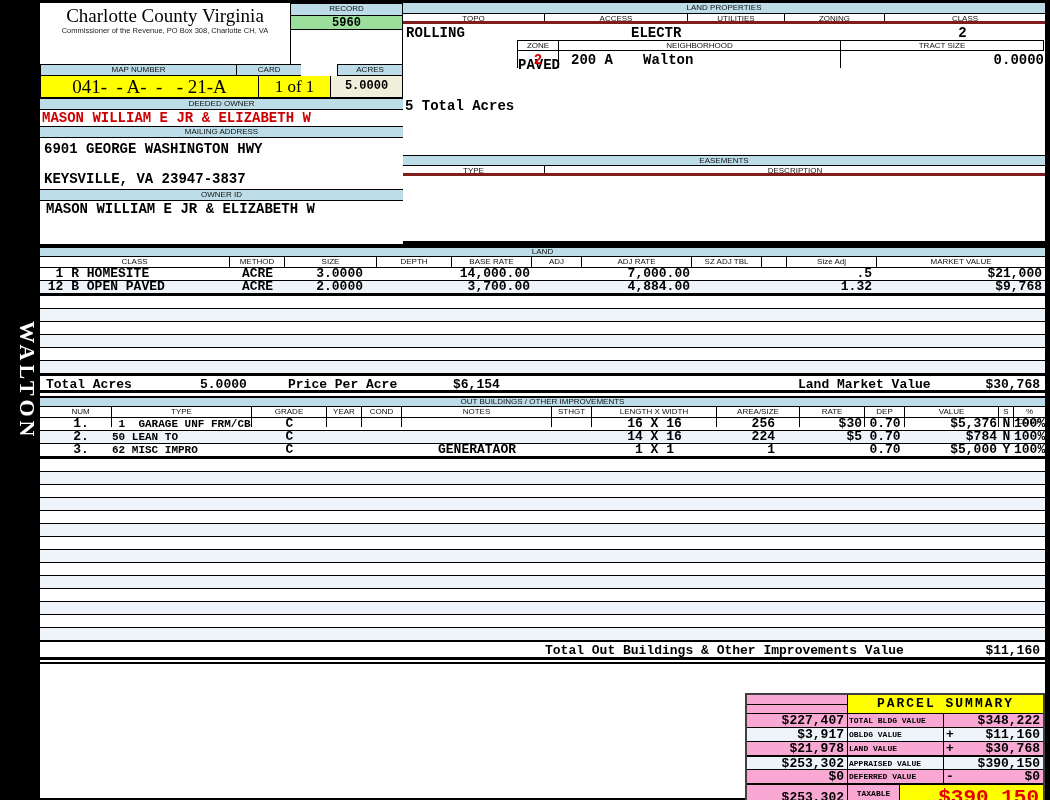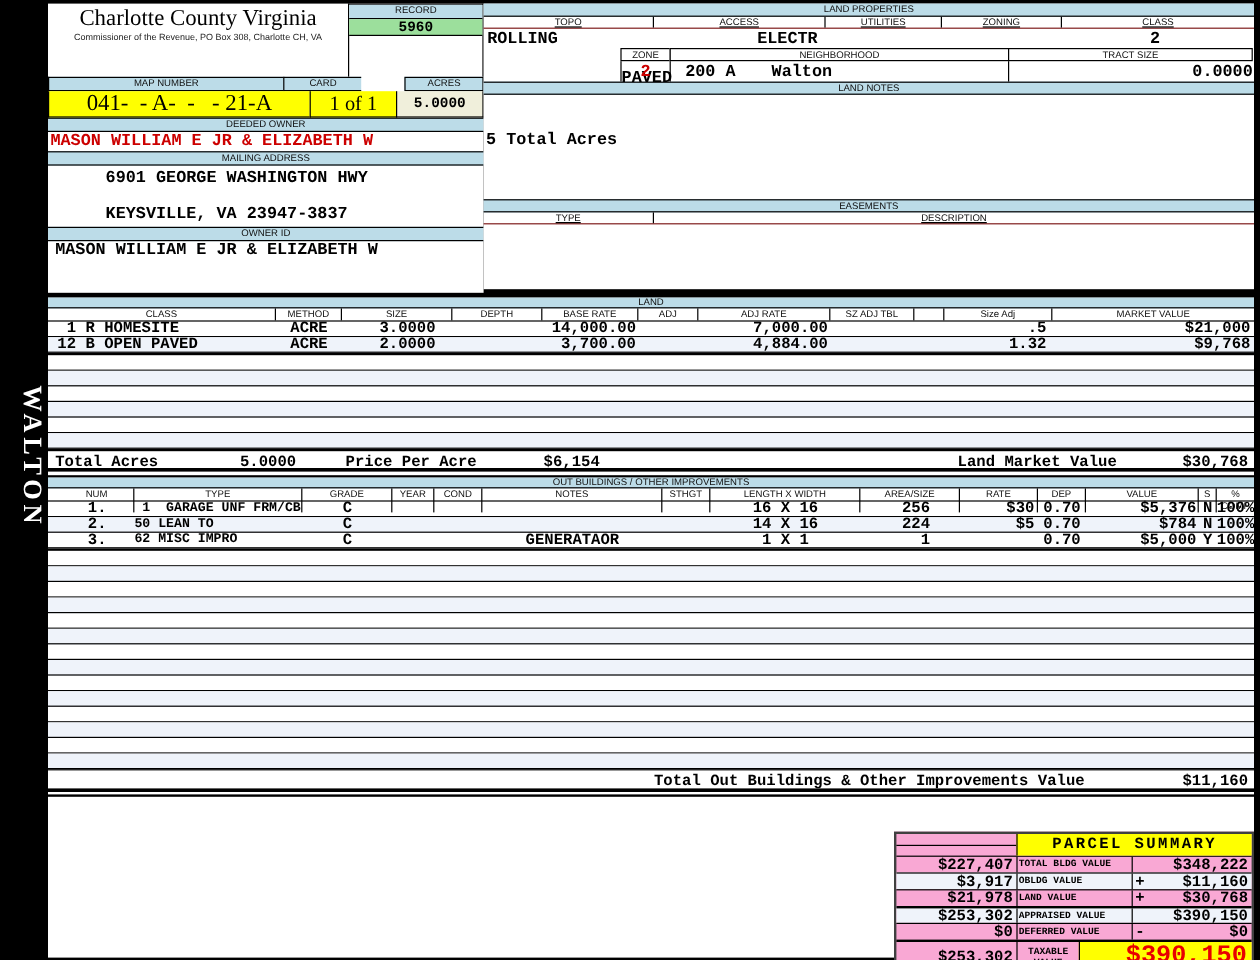--- a/index.html
+++ b/index.html
@@ -29,27 +29,27 @@
   .maprow div{background:#BCDCE8;border:1px solid #000;border-right:none;height:12px;line-height:10px;}
   .maprow div:last-child{border-right:1px solid #000;}
   .mc1{width:218px;}.mc2{width:72px;}.mc3{width:73px;margin-left:36px;}
   .mapvals{display:flex;height:22px;}
   .mapvals>div{border:1px solid #000;border-top:none;border-right:none;height:22px;}
   .mapvals>div:last-child{border-right:1px solid #000;}
   .mv-num{width:218px;background:#FFFF00;font-size:19px;text-align:center;line-height:21px;}
   .mv-card{width:72px;background:#FFFF00;font-size:17px;text-align:center;line-height:21px;}
   .mv-acres{width:73px;background:#F0EFDB;font-size:12px;font-weight:bold;text-align:center;line-height:21px;}
   .ownerline{height:16px;font-size:14px;font-weight:bold;line-height:16px;padding-left:2px;white-space:pre;}
-  .addrblock{height:51px;position:relative;font-size:14px;font-weight:bold;margin-left:44px;}
+  .addrblock{height:51px;position:relative;font-size:14px;font-weight:bold;}
   .addr1{position:absolute;left:4px;top:3px;white-space:pre;}
   .addr2{position:absolute;left:4px;top:33px;white-space:pre;}
   .owneridline{height:16px;font-size:14px;font-weight:bold;line-height:16px;padding-left:6px;white-space:pre;}
   
   #tr{left:403px;top:3px;width:642px;height:238px;}
-  .lp-hdrrow{display:flex;height:10px;border-bottom:1px solid #7f1d1d;text-decoration:underline;}
+  .lp-hdrrow{display:flex;height:10px;border-bottom:3px solid #7f1d1d;}
   .lp-hdrrow div{border-right:1px solid #000;}
   .lp-hdrrow div:last-child{border-right:none;}
   .lph1{width:142px;}.lph2{width:143px;}.lph3{width:97px;}.lph4{width:100px;}.lph5{flex:1;}
   .lp-vals{position:relative;height:44px;font-size:14px;font-weight:bold;}
   .zhdr{position:absolute;height:11px;background:#fff;border:1px solid #000;}
   .zline{position:absolute;width:1px;background:#000;}
   
   #land{left:40px;top:248px;width:1005px;height:148px;}
   .grid-land{display:grid;grid-template-columns:190px 55px 92px 75px 80px 50px 110px 70px 25px 90px 1fr;}
   .ghdr{height:11px;border-bottom:1px solid #000;}
@@ -155,21 +155,20 @@
       <div class="red" style="position:absolute;left:114px;top:28px;width:42px;text-align:center;">2</div>
       <div style="position:absolute;left:168px;top:28px;">200 A</div>
       <div style="position:absolute;left:240px;top:28px;">Walton</div>
       <div style="position:absolute;left:437px;top:28px;width:204px;text-align:right;">0.0000</div>
       <div class="zline" style="left:114px;top:27px;height:17px;"></div>
       <div class="zline" style="left:155px;top:27px;height:17px;"></div>
       <div class="zline" style="left:437px;top:27px;height:17px;"></div>
     </div>
   </div>
   <div>
-    <div class="band" style="height:11px;">LAND NOTES</div>
     <div style="height:87px;position:relative;font-size:14px;font-weight:bold;">
       <div style="position:absolute;left:2px;top:30px;">5 Total Acres</div>
     </div>
   </div>
   <div>
     <div class="band" style="height:11px;">EASEMENTS</div>
     <div class="lp-hdrrow">
       <div class="hlabel" style="width:142px;border-right:1px solid #000;">TYPE</div>
       <div class="hlabel" style="flex:1;">DESCRIPTION</div>
     </div>

